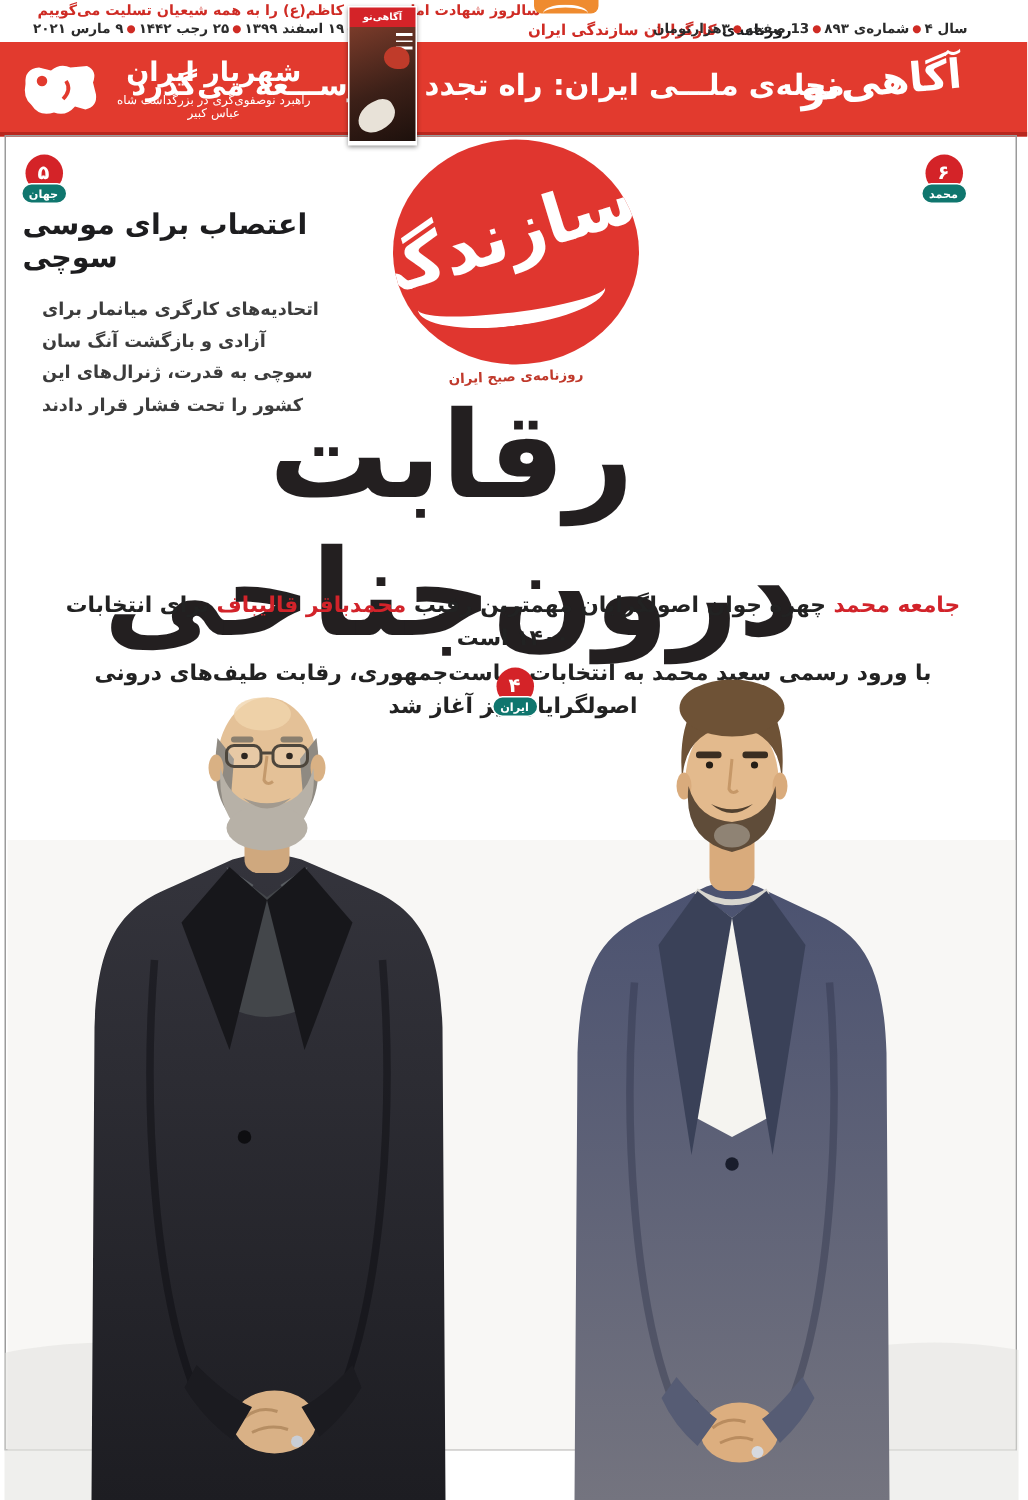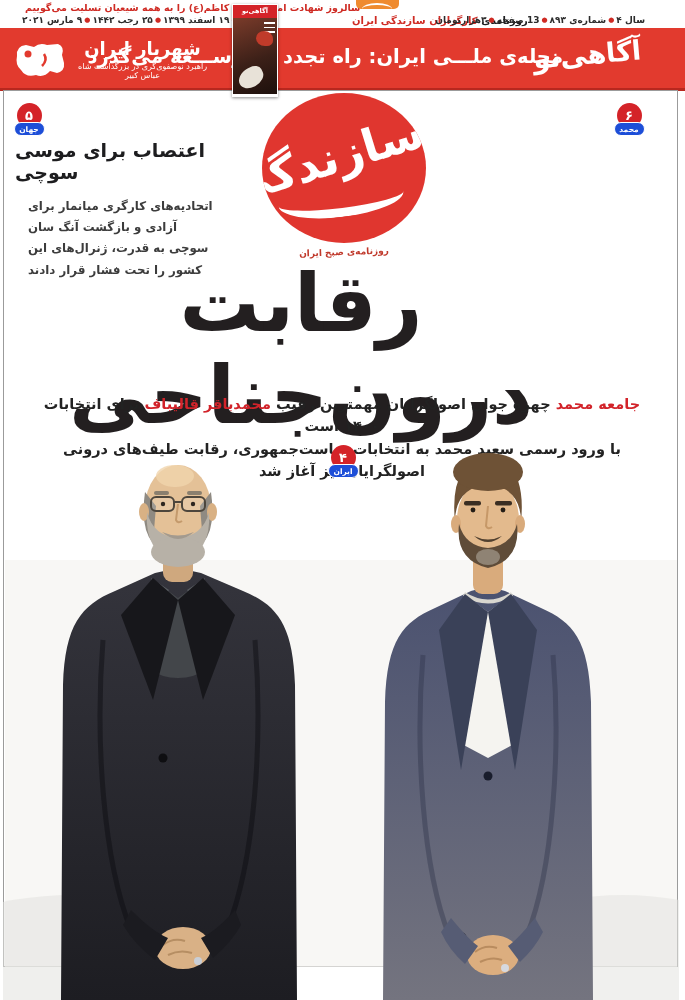--- a/index.html
+++ b/index.html
@@ -35,21 +35,21 @@
   .frame{position:absolute;left:3px;top:90px;width:675px;height:877px;border:1.5px solid #9b9b9b;box-sizing:border-box;z-index:1;}
   
   .logo-circle{position:absolute;left:262px;top:93px;width:164px;height:150px;background:#e0362f;border-radius:50%;z-index:3;overflow:hidden;}
   .logo-text{position:absolute;left:0;top:34px;width:164px;text-align:center;font-size:46px;font-weight:bold;color:#fff;
              transform:rotate(-17deg);letter-spacing:-2px;}
   .logo-swoosh{position:absolute;left:16px;bottom:26px;width:126px;height:28px;border-bottom:9px solid #fff;border-radius:50%;transform:rotate(-7deg);}
   .logo-tagline{position:absolute;left:262px;top:247px;width:164px;text-align:center;font-size:9px;font-weight:700;color:#c0392b;transform:rotate(-2deg);z-index:3;}
   
   .badge{position:absolute;width:34px;text-align:center;z-index:6;}
   .badge-num{width:25px;height:25px;margin:0 auto;background:#d42328;border-radius:50%;color:#fff;font-size:13px;font-weight:bold;line-height:25px;}
-  .badge-sec{margin:-6px auto 0;width:29px;background:#1d4ed8;color:#fff;font-size:7.5px;font-weight:600;border-radius:7px;padding:1.5px 0;border:1.5px solid #fff;}
+  .badge-sec{margin:-6px auto 0;width:29px;background:#0f766e;color:#fff;font-size:7.5px;font-weight:600;border-radius:7px;padding:1.5px 0;border:1.5px solid #fff;}
   
   .story{position:absolute;top:139px;z-index:2;}
   .story-right{right:40px;width:200px;text-align:right;}
   .story-left{left:15px;width:218px;text-align:left;}
   .story-headline{font-size:19px;font-weight:800;margin:0 0 7px 0;}
   .story-right .story-headline{color:#d2232a;}
   .story-left .story-headline{color:#1d1d1f;}
   .story-body{font-size:11.8px;font-weight:700;color:#3c3c3c;line-height:1.8;margin:13px;}
   
   .lead-headline{position:absolute;left:0;top:258px;width:602px;text-align:center;font-size:80px;line-height:1.15;

